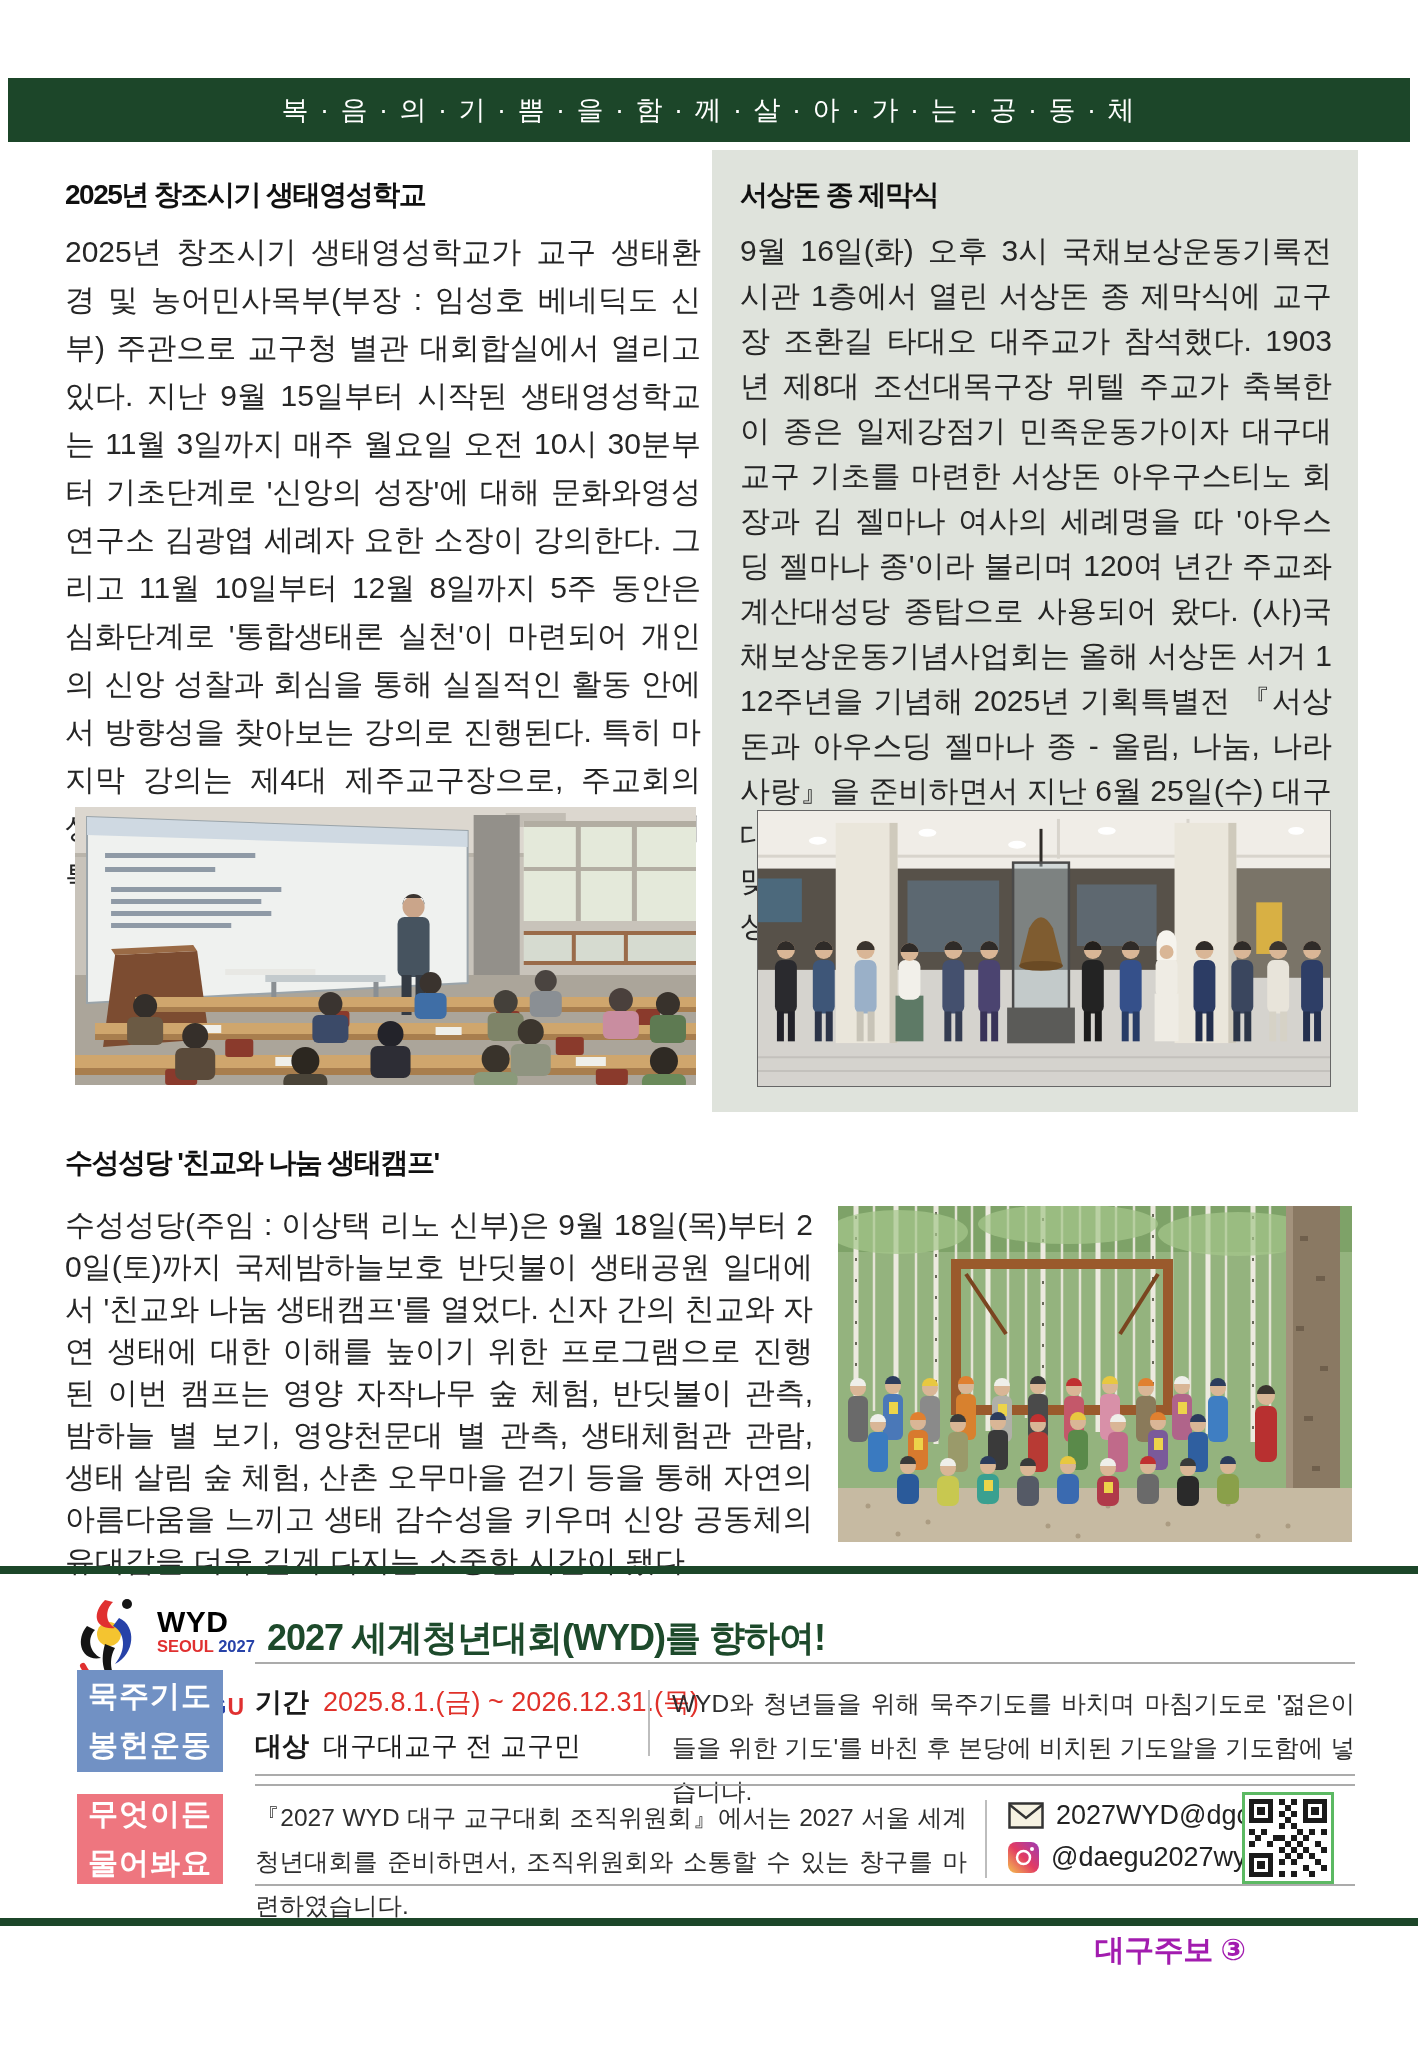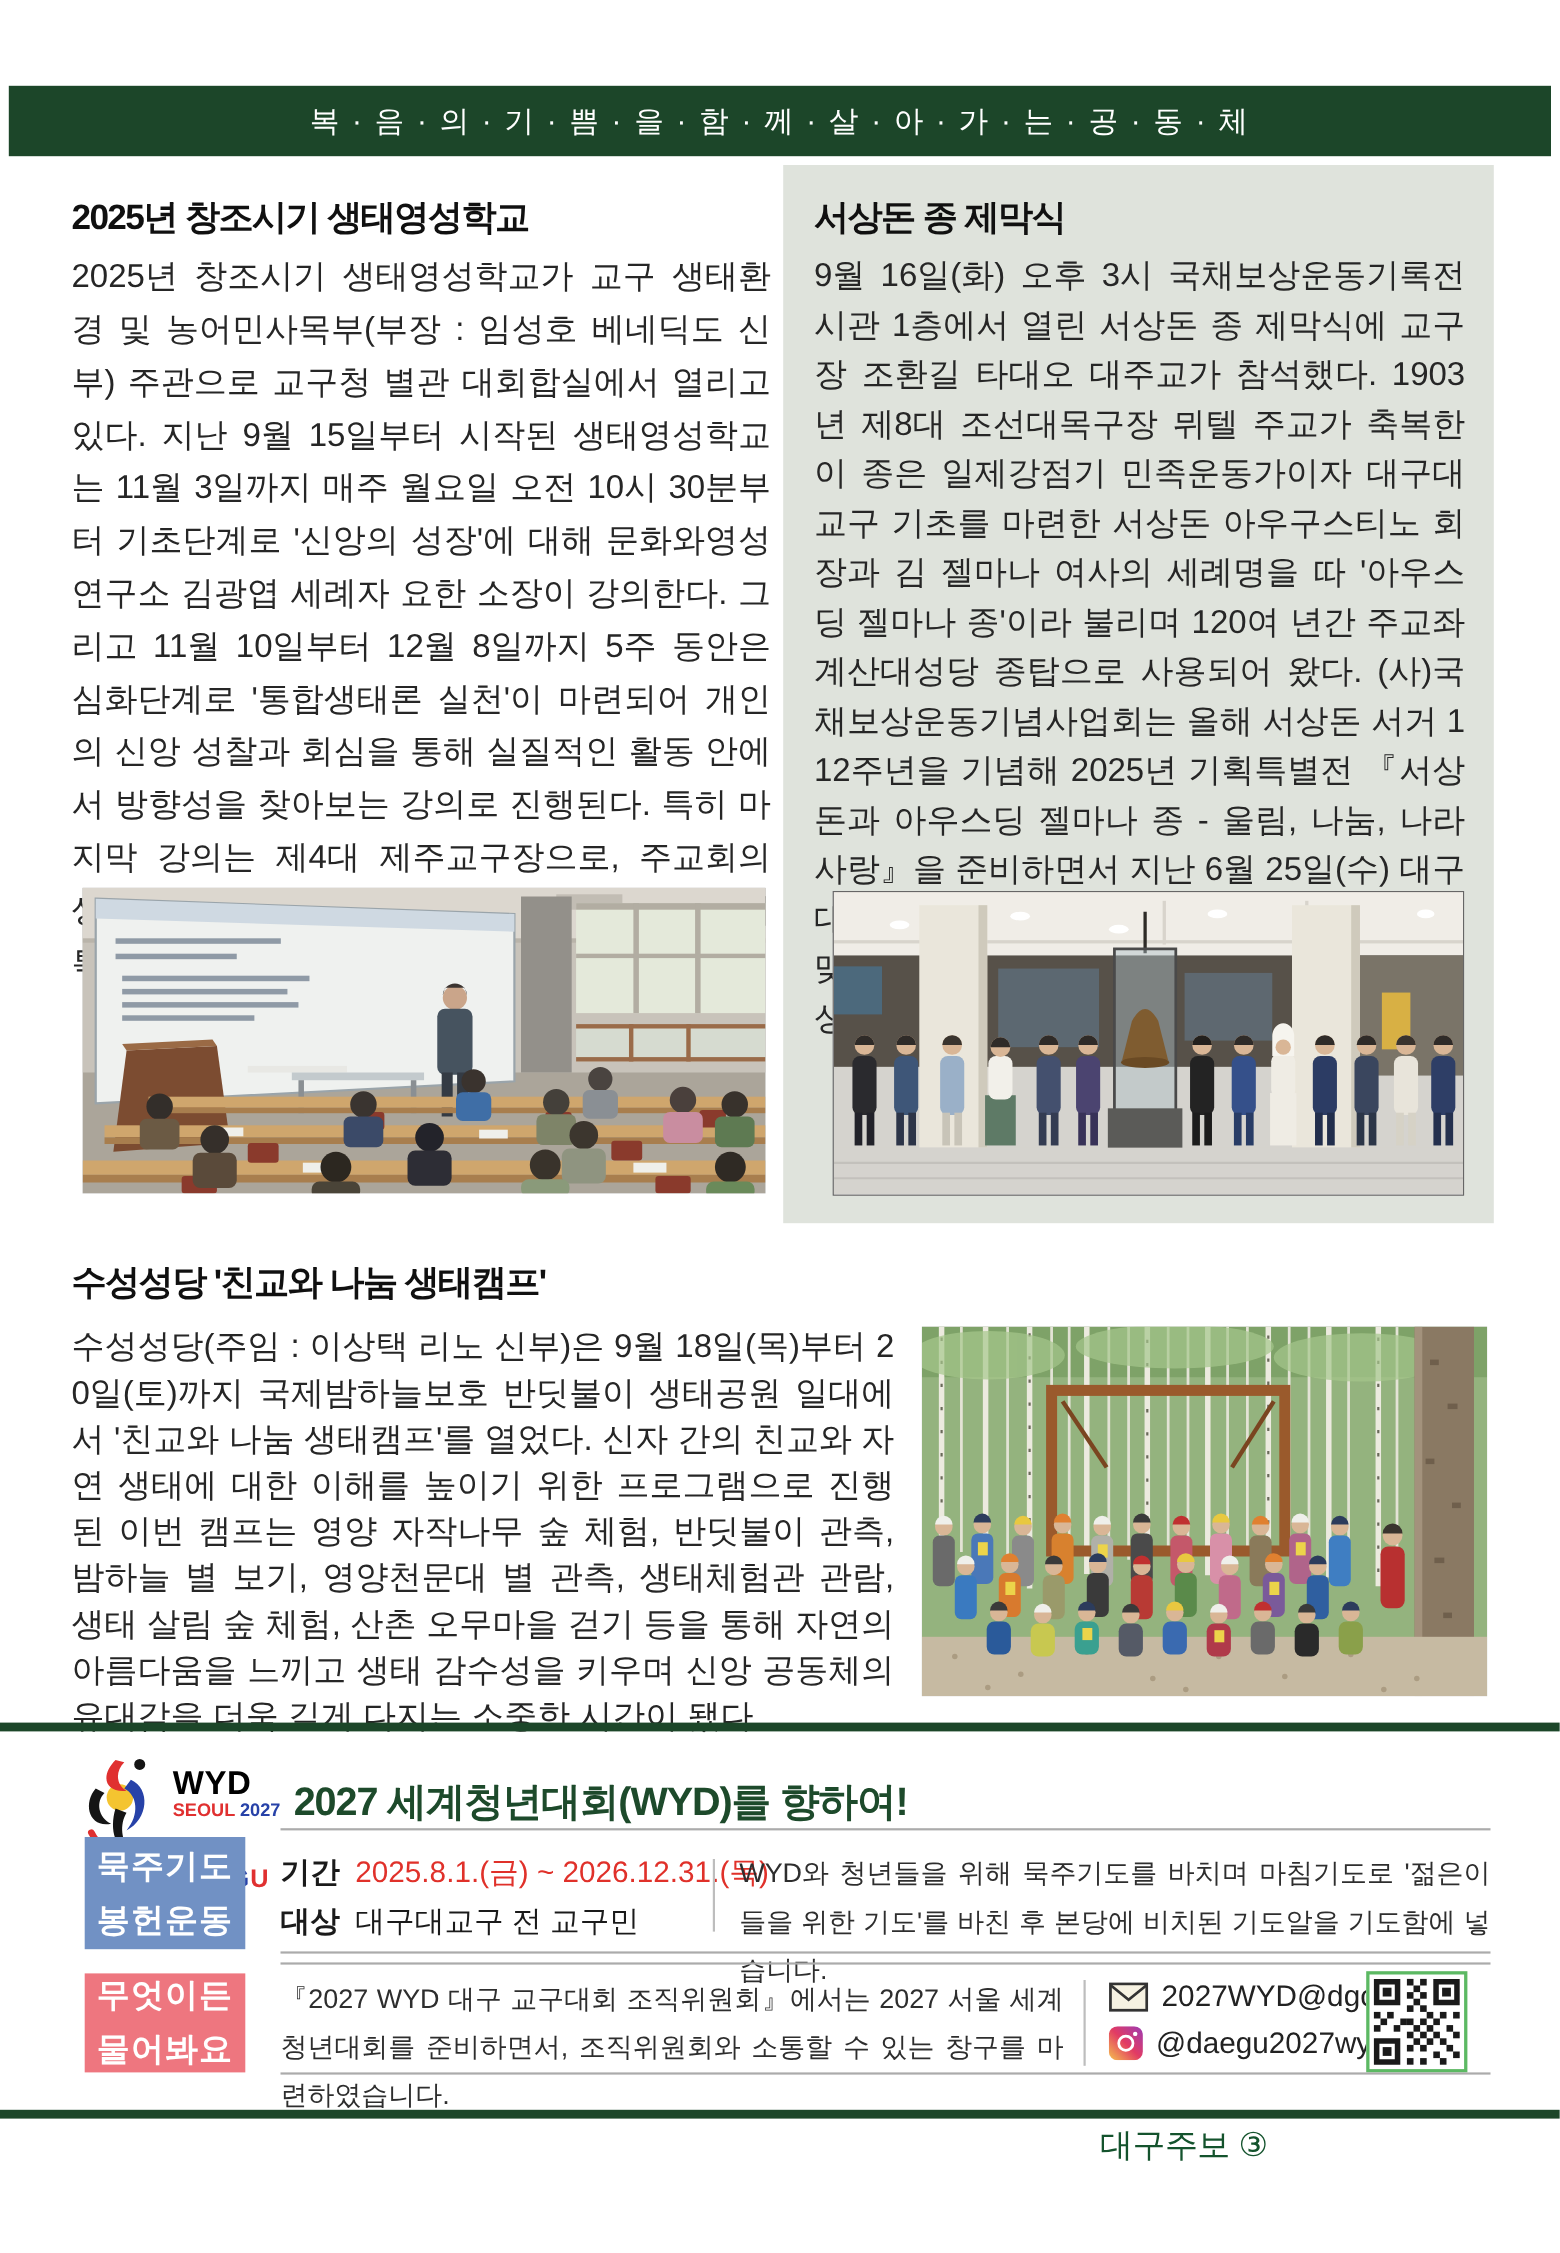--- a/index.html
+++ b/index.html
@@ -6,21 +6,21 @@
   body{width:1418px;height:2048px;position:relative;background:#ffffff;
        font-family:"Liberation Sans","DejaVu Sans",sans-serif;color:#222;overflow:hidden;}
   .abs{position:absolute;}
   
   .banner{left:8px;top:78px;width:1402px;height:64px;background:#1c4629;color:#fff;
           display:flex;align-items:center;justify-content:center;font-size:27px;
           letter-spacing:2px;font-weight:500;}
   
   .gray-panel{left:712px;top:150px;width:646px;height:962px;background:#dfe3dc;}
   
-  h2.art{margin:0;font-size:32px;font-weight:800;letter-spacing:-1.5px;color:#101010;}
+  h2.art{margin:0;font-size:28px;font-weight:800;letter-spacing:-1.5px;color:#101010;}
   .t-left{left:65px;top:176px;}
   .t-right{left:740px;top:176px;}
   .t-mid{left:65px;top:1144px;}
   
   .body{font-size:30px;line-height:48px;text-align:justify;word-break:break-all;color:#262626;}
   .b-left{left:65px;top:228px;width:636px;}
   .b-right{left:740px;top:228px;width:592px;line-height:45px;}
   .b-mid{left:65px;top:1204px;width:748px;line-height:42px;}
   
   .photo{overflow:hidden;background:#ccc;}
@@ -58,22 +58,22 @@
   .info1{left:255px;top:1684px;}
   .info2{left:255px;top:1728px;}
   .desc{font-size:24.5px;line-height:44px;text-align:justify;word-break:break-all;color:#2e2e2e;}
   .desc1{left:672px;top:1682px;width:683px;}
   .desc2{left:255px;top:1796px;width:712px;}
   .contact{display:flex;align-items:center;gap:12px;font-size:27px;color:#222;}
   .email-row{left:1008px;top:1800px;}
   .insta-row{left:1008px;top:1842px;}
   .qr-box{left:1242px;top:1792px;width:92px;height:92px;border:3px solid #5cb963;
           box-sizing:border-box;background:#fff;}
-  .footer{left:1000px;top:1930px;width:340px;text-align:left;font-size:30px;
-          font-weight:400;color:#14532d;letter-spacing:-0.5px;}
+  .footer{left:1000px;top:1930px;width:340px;text-align:center;font-size:30px;
+          font-weight:700;color:#a21caf;letter-spacing:-0.5px;}
 </style>
 </head>
 <body>
 
 <div>
 
   <div class="abs banner">
     <span>복 · 음 · 의 · 기 · 쁨 · 을 · 함 · 께 · 살 · 아 · 가 · 는 · 공 · 동 · 체</span>
   </div>
 

